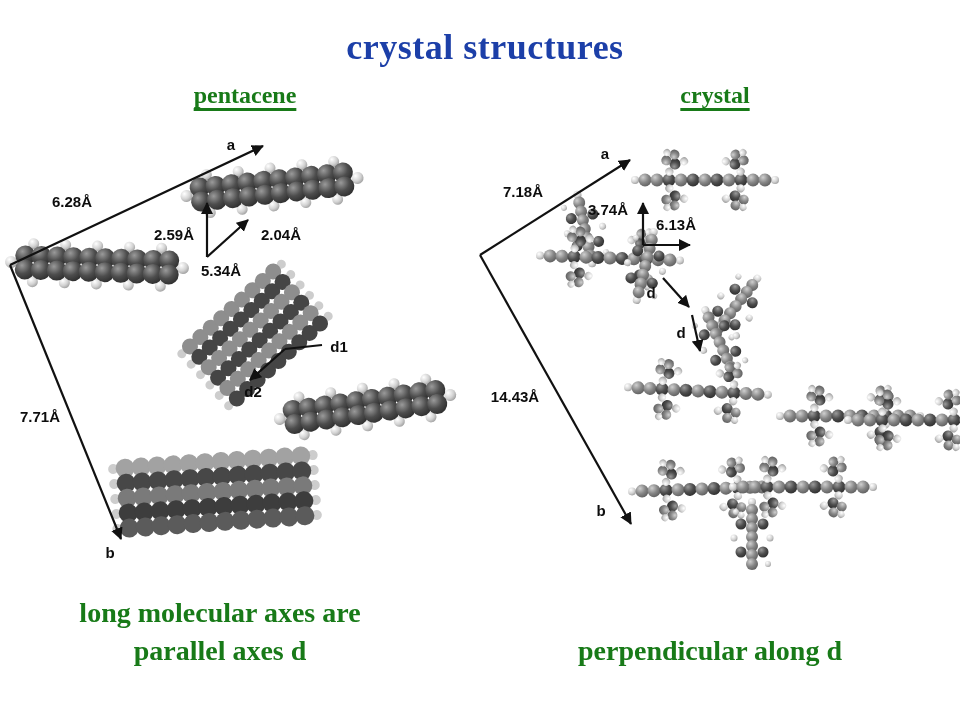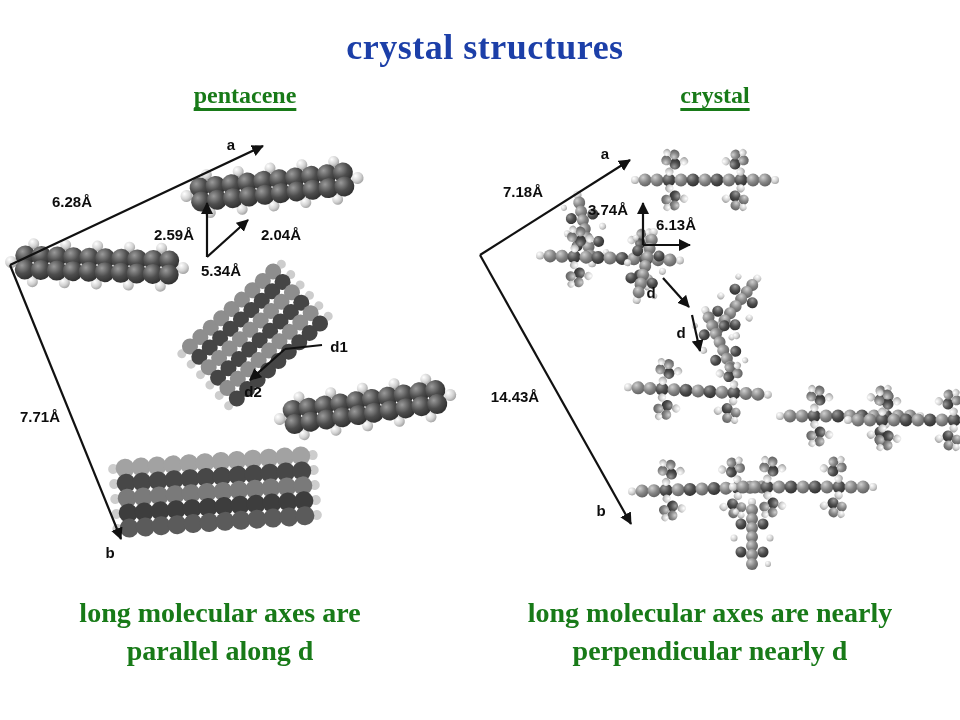--- a/index.html
+++ b/index.html
@@ -240,20 +240,20 @@
     <text x="53" y="62">7.18Å</text>
     <text x="45" y="267">14.43Å</text>
     <text x="138" y="80">3.74Å</text>
     <text x="206" y="95">6.13Å</text>
     <text x="181" y="163">d</text>
     <text x="211" y="203">d</text>
   </svg>
 
   <div class="caption" style="left:0;width:440px;">
     <span>long molecular axes are</span><br>
-    <span>parallel along d</span>
+    <span>parallel axes d</span>
   </div>
   <div class="caption" style="left:470px;width:480px;">
-    <span>long molecular axes are nearly</span><br>
-    <span>perpendicular nearly d</span>
+    <br>
+    <span>perpendicular along d</span>
   </div>
 
 </div>
 
 </body></html>

